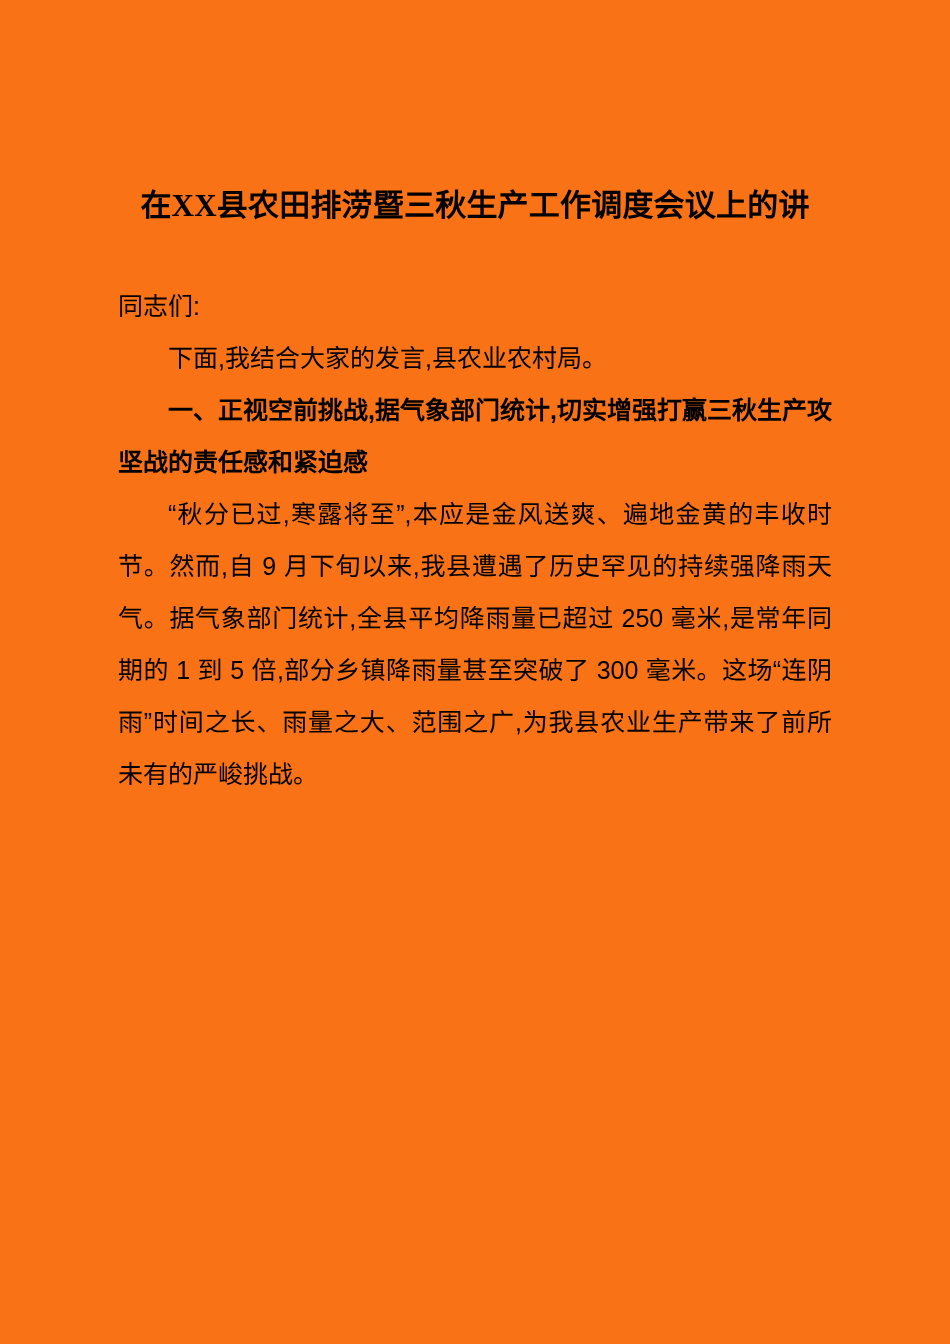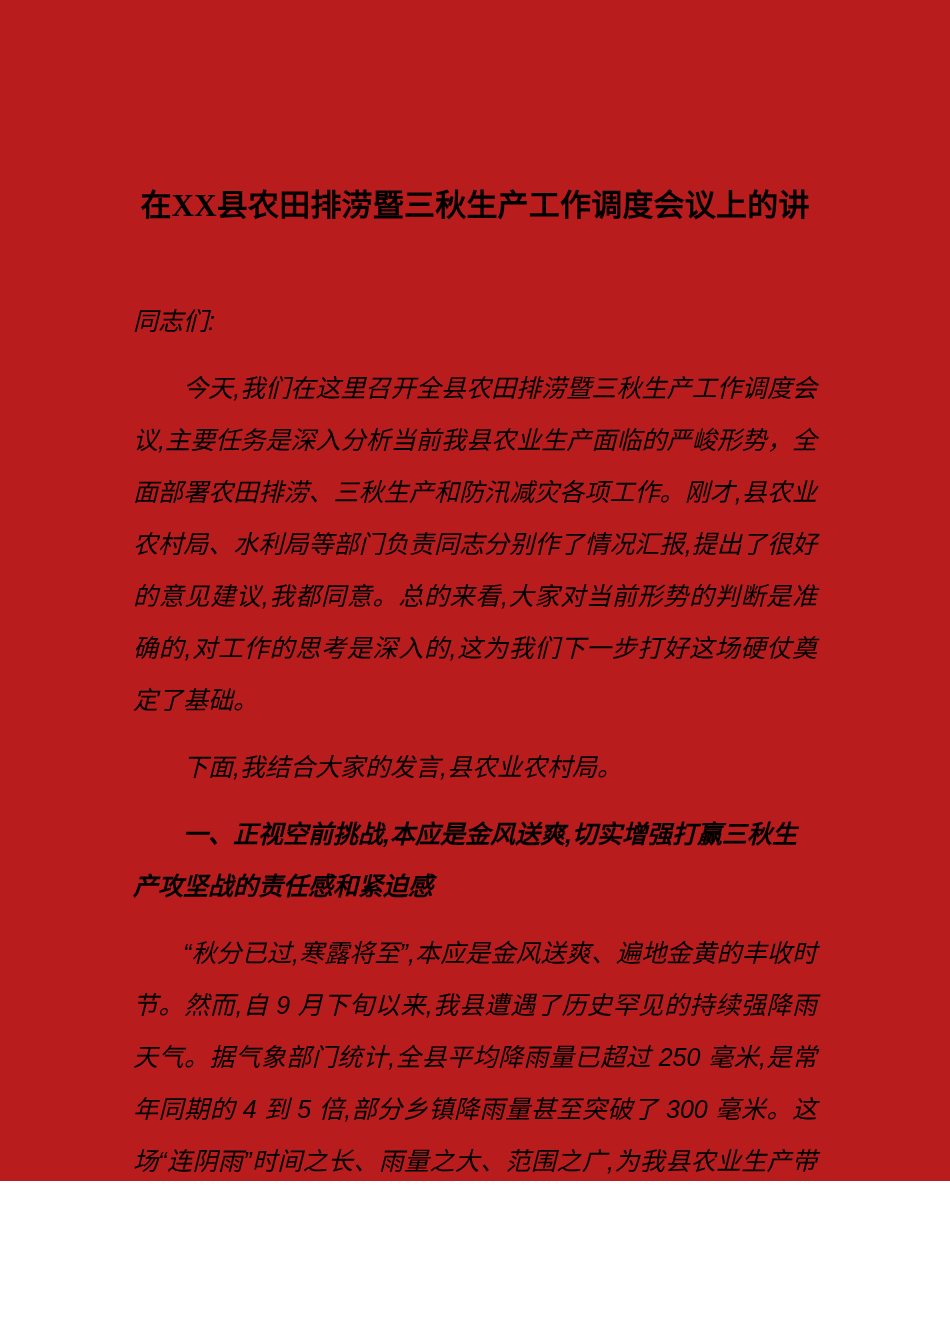--- a/index.html
+++ b/index.html
@@ -5,22 +5,22 @@
 <style>
   html, body {
     margin: 0;
     padding: 0;
     background: #ffffff;
   }
 
   .page {
     position: relative;
     width: 950px;
-    height: 1181px;
-    background: #b91c1c;
+    height: 1344px;
+    background: #f97316;
     margin: 0 auto;
     overflow: hidden;
     box-sizing: border-box;
     
     padding: 180px 118px 0 118px;
     font-family: "Liberation Sans", "DejaVu Sans", sans-serif;
     color: #000000;
     -webkit-font-smoothing: antialiased;
   }
 
@@ -40,24 +40,23 @@
   .title-gap {
     height: 48px;
   }
 
   
   .para {
     font-size: 25px;
     line-height: 52px;
     text-align: justify;
     text-justify: inter-ideograph;
-    margin: 15px;
+    margin: 0;
     letter-spacing: 0px;
     word-break: break-all;
-    font-style: italic;
   }
 
   .para.indent {
     text-indent: 2em;
   }
 
   
   .para.heading {
     font-weight: 700;
     text-indent: 2em;
@@ -70,21 +69,20 @@
 <div class="page">
 
   <h1 class="doc-title">
     <span>在XX县农田排涝暨三秋生产工作调度会议上的讲</span><br>
   </h1>
 
   <div class="title-gap"></div>
 
   <p class="para">同志们:</p>
 
-  <p class="para indent">今天,我们在这里召开全县农田排涝暨三秋生产工作调度会议,主要任务是深入分析当前我县农业生产面临的严峻形势，全面部署农田排涝、三秋生产和防汛减灾各项工作。刚才,县农业农村局、水利局等部门负责同志分别作了情况汇报,提出了很好的意见建议,我都同意。总的来看,大家对当前形势的判断是准确的,对工作的思考是深入的,这为我们下一步打好这场硬仗奠定了基础。</p>
 
   <p class="para indent">下面,我结合大家的发言,县农业农村局。</p>
 
-  <p class="para heading">一、正视空前挑战,本应是金风送爽,切实增强打赢三秋生产攻坚战的责任感和紧迫感</p>
+  <p class="para heading">一、正视空前挑战,据气象部门统计,切实增强打赢三秋生产攻坚战的责任感和紧迫感</p>
 
-  <p class="para indent">“秋分已过,寒露将至”,本应是金风送爽、遍地金黄的丰收时节。然而,自 9 月下旬以来,我县遭遇了历史罕见的持续强降雨天气。据气象部门统计,全县平均降雨量已超过 250 毫米,是常年同期的 4 到 5 倍,部分乡镇降雨量甚至突破了 300 毫米。这场“连阴雨”时间之长、雨量之大、范围之广,为我县农业生产带来了前所未有的严峻挑战。</p>
+  <p class="para indent">“秋分已过,寒露将至”,本应是金风送爽、遍地金黄的丰收时节。然而,自 9 月下旬以来,我县遭遇了历史罕见的持续强降雨天气。据气象部门统计,全县平均降雨量已超过 250 毫米,是常年同期的 1 到 5 倍,部分乡镇降雨量甚至突破了 300 毫米。这场“连阴雨”时间之长、雨量之大、范围之广,为我县农业生产带来了前所未有的严峻挑战。</p>
 
 </div>
 
 </body></html>

